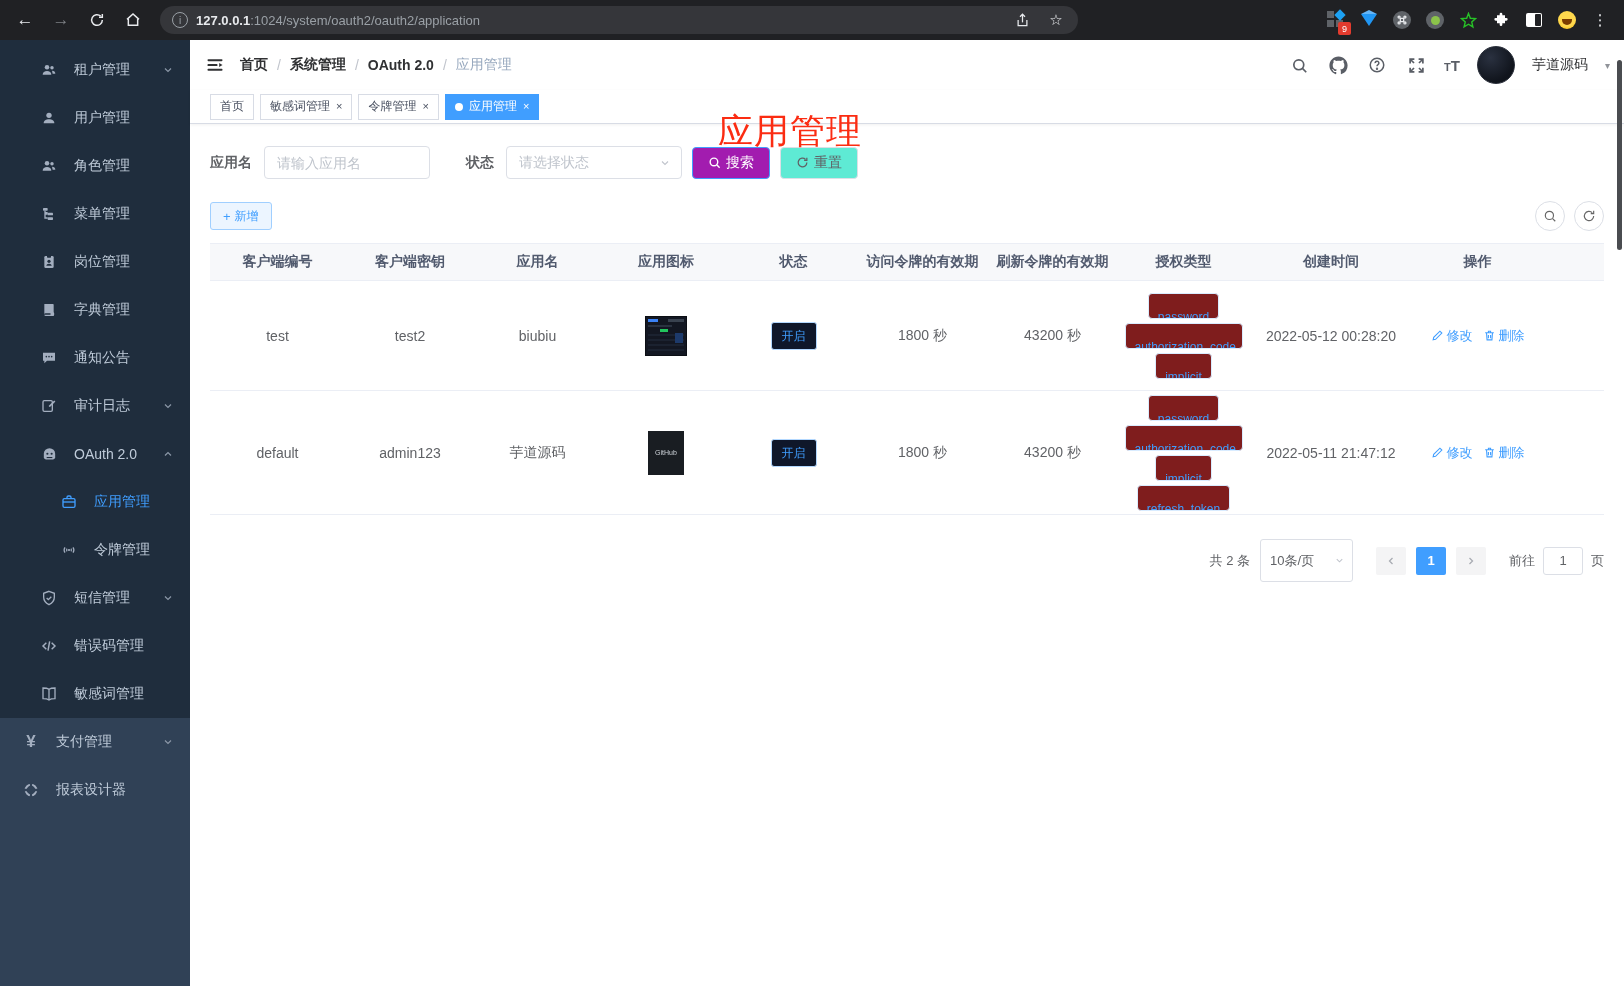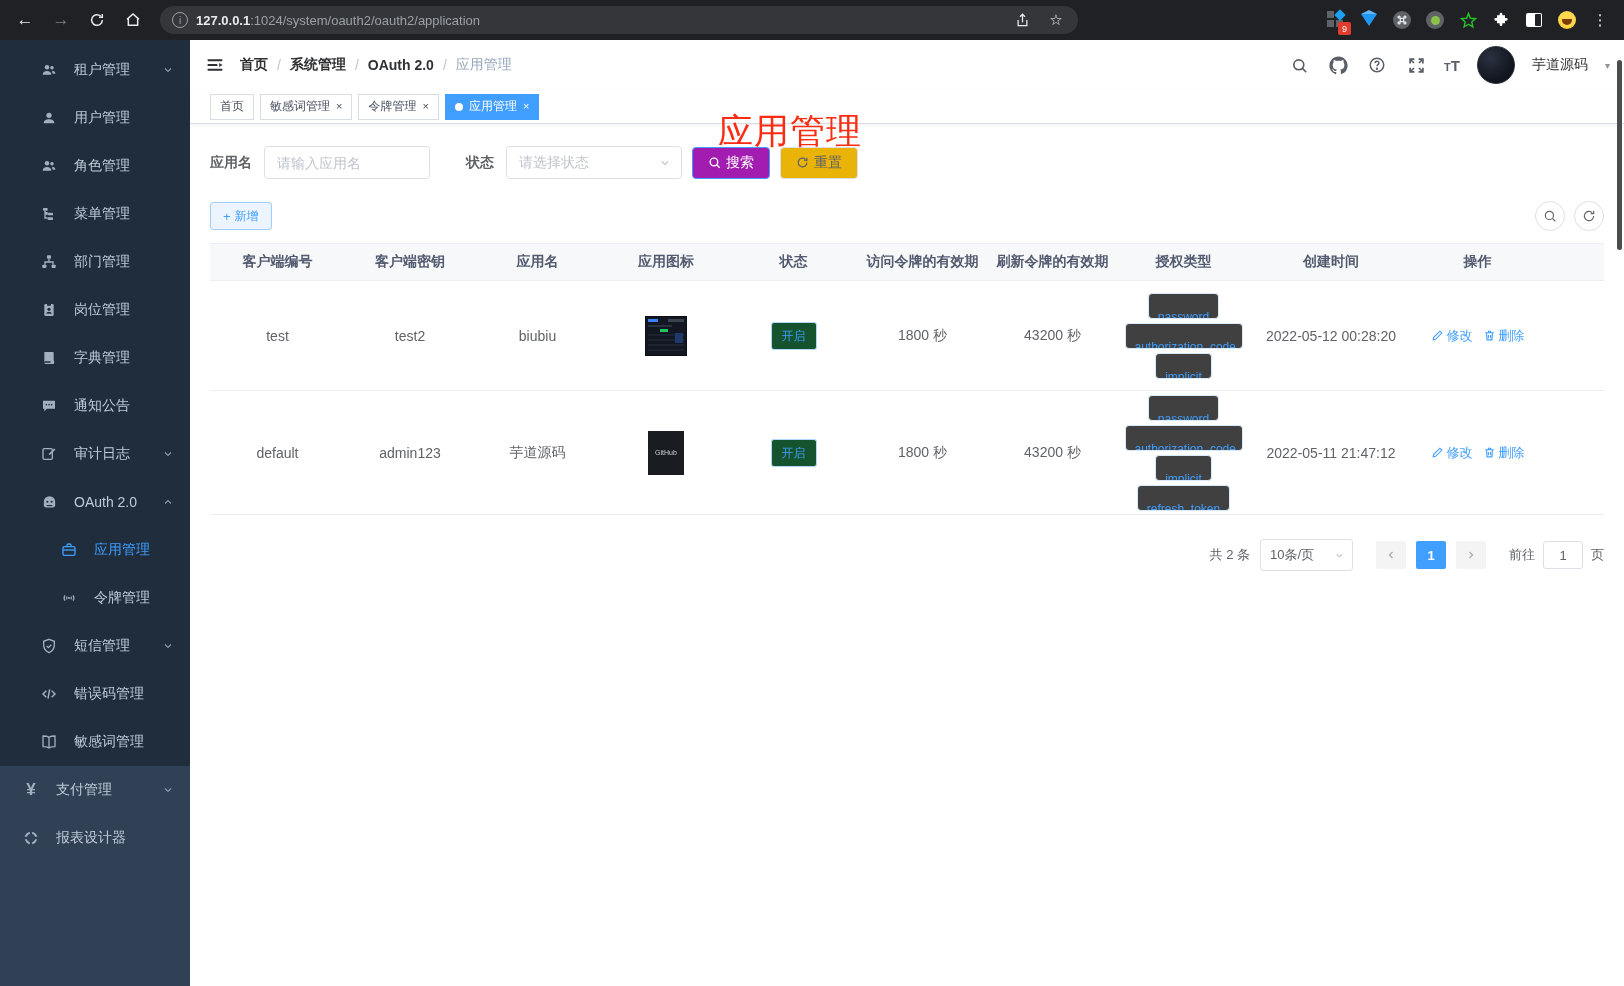--- a/index.html
+++ b/index.html
@@ -74,21 +74,21 @@
   .content { padding:14px 20px 0; flex:1; }
   .filter-row { display:flex; align-items:center; margin-top:8px; }
   .flabel { font-size:14px; font-weight:700; color:#606266; margin-right:12px; }
   .tinput { width:166px; height:33px; border:1px solid #dcdfe6; border-radius:4px; padding:0 12px; font-size:14px; color:#606266; outline:none; font-family:inherit; }
   .tinput::placeholder { color:#bfc4cc; }
   .fsel { width:176px; height:33px; border:1px solid #dcdfe6; border-radius:4px; display:flex; align-items:center; justify-content:space-between; padding:0 10px 0 12px; color:#bfc4cc; font-size:14px; margin-left:0;gap:18px; }
   .fsel .caret { color:#c0c4cc; display:flex; }
   .gap36 { width:36px; } .gap10 { width:10px; }
   .btn { height:32px; display:inline-flex; align-items:center; gap:5px; border-radius:4px; font-size:14px; padding:0 15px; cursor:pointer; }
   .btn-primary { background:#a21caf; border:1px solid #409eff; color:#fff; }
-  .btn-default { background:#eab308; border:1px solid #dcdfe6; color:#606266; }
+  .btn-default { background:#5eead4; border:1px solid #dcdfe6; color:#606266; }
   .toolbar { display:flex; align-items:center; justify-content:space-between; margin-top:22px; }
   .btn-plain { height:28px; display:inline-flex; align-items:center; gap:4px; background:#ecf5ff; border:1px solid #a0cfff; color:#409eff; font-size:12px; padding:0 12px; border-radius:3px; cursor:pointer; }
   .tool-right { display:flex; gap:9px; }
   .circle-btn { width:30px; height:30px; border-radius:50%; border:1px solid #dcdfe6; background:#fff; display:flex; align-items:center; justify-content:center; color:#666; cursor:pointer; }
 
   
   .table { margin-top:12px; border-top:1px solid #ebeef5; font-size:14px; color:#606266; }
   .thead { display:flex; align-items:center; background:#f7f8fa; height:37px; color:#515a6e; font-weight:700; border-bottom:1px solid #ebeef5; }
   .tr { display:flex; align-items:center; border-bottom:1px solid #ebeef5; }
   .tr.r1 { height:110px; } .tr.r2 { height:124px; }
@@ -98,30 +98,30 @@
 
   .shot { width:42px; height:40px; background:#131722; border:1px solid #0b0e14; position:relative; overflow:hidden; }
   .shot i { position:absolute; }
   .shot .s1 { left:2px; top:2px; width:10px; height:3px; background:#3b82f6; }
   .shot .s2 { right:2px; top:2px; width:16px; height:3px; background:#39424f; }
   .shot .s3 { left:2px; top:8px; width:24px; height:2px; background:#2a3240; }
   .shot .s4 { left:14px; top:12px; width:8px; height:3px; background:#22c55e; }
   .shot .s5 { left:2px; top:17px; right:2px; bottom:3px; background:repeating-linear-gradient(#1b2230 0 2px,#131722 2px 5px); }
   .shot .s6 { right:3px; top:16px; width:8px; height:10px; background:#1d3a6b; }
   .gh-box { width:36px; height:44px; background:#191d22; display:flex; align-items:center; justify-content:center; color:#cfd4da; font-size:7px; letter-spacing:0; }
-  .status-tag { background:#14532d; border:1px solid #b3d8ff; color:#409eff; font-size:12px; padding:7px 10px; border-radius:3px; line-height:1; }
+  .status-tag { background:#0f172a; border:1px solid #b3d8ff; color:#409eff; font-size:12px; padding:7px 10px; border-radius:3px; line-height:1; }
   .grants { display:flex; flex-direction:column; align-items:center; gap:4px; }
-  .gtag { background:#404040; border:1px solid #d9ecff; color:#409eff; font-size:12px; height:24px; line-height:22px; padding:12px 9px; border-radius:4px; white-space:nowrap; max-width:118px; overflow:hidden; }
+  .gtag { background:#7f1d1d; border:1px solid #d9ecff; color:#409eff; font-size:12px; height:24px; line-height:22px; padding:12px 9px; border-radius:4px; white-space:nowrap; max-width:118px; overflow:hidden; }
   .act { color:#409eff; font-size:13px; display:inline-flex; align-items:center; gap:3px; margin:0 5px; cursor:pointer; white-space:nowrap; }
   .act svg { flex-shrink:0; }
 
   
   .pager { display:flex; justify-content:flex-end; align-items:center; margin-top:24px; color:#606266; font-size:13px; gap:0; }
   .pg-total { margin-right:10px; }
-  .pg-size { width:93px; height:32px; border:1px solid #dcdfe6; border-radius:3px; display:flex; align-items:center; justify-content:space-between; padding:0 7px 0 9px; margin-right:18px; }
+  .pg-size { width:93px; height:43px; border:1px solid #dcdfe6; border-radius:3px; display:flex; align-items:center; justify-content:space-between; padding:0 7px 0 9px; margin-right:18px; }
   .pg-btn { min-width:30px; height:28px; background:#f4f4f5; border-radius:2px; display:flex; align-items:center; justify-content:center; color:#a8abb2; margin:0 5px; cursor:pointer; }
   .pg-btn.num { background:#409eff; color:#fff; font-weight:700; }
   .pg-goto { margin-left:18px; display:flex; align-items:center; gap:8px; }
   .pg-input { width:40px; height:28px; border:1px solid #dcdfe6; border-radius:3px; text-align:center; font-size:13px; color:#606266; outline:none; font-family:inherit; }
 
   .scroll-thumb { position:absolute; right:2px; top:20px; width:5px; height:190px; background:#4a4c50; border-radius:3px; }
 </style>
 </head>
 <body>
 
@@ -252,31 +252,20 @@
               <rect x="10" y="10" width="8" height="4" rx="1"></rect>
               <rect x="10" y="17" width="8" height="4" rx="1"></rect>
               <path d="M5 7v12h5v-2H7v-4h3V9H7V7z"></path>
             </svg>
           </span>
         <span>菜单管理</span>
       </div>
       <div class="menu-item">
         <span class="mi-icon">
             <svg width="16" height="16" viewBox="0 0 24 24" fill="currentColor">
-              <rect x="9" y="2" width="6" height="5" rx="1"></rect>
-              <rect x="2" y="16" width="6" height="5" rx="1"></rect>
-              <rect x="16" y="16" width="6" height="5" rx="1"></rect>
-              <path d="M11 7h2v4h6v5h-2v-3H7v3H5v-5h6z"></path>
-            </svg>
-          </span>
-        <span>部门管理</span>
-      </div>
-      <div class="menu-item">
-        <span class="mi-icon">
-            <svg width="16" height="16" viewBox="0 0 24 24" fill="currentColor">
               <rect x="5" y="3" width="14" height="18" rx="2"></rect>
               <rect x="9" y="1.5" width="6" height="4" rx="1" fill="#1f2d3d"></rect>
               <circle cx="12" cy="11" r="2.4" fill="#1f2d3d"></circle>
               <path d="M8 17.5c0-2 1.8-3 4-3s4 1 4 3z" fill="#1f2d3d"></path>
             </svg>
           </span>
         <span>岗位管理</span>
       </div>
       <div class="menu-item">
         <span class="mi-icon">

